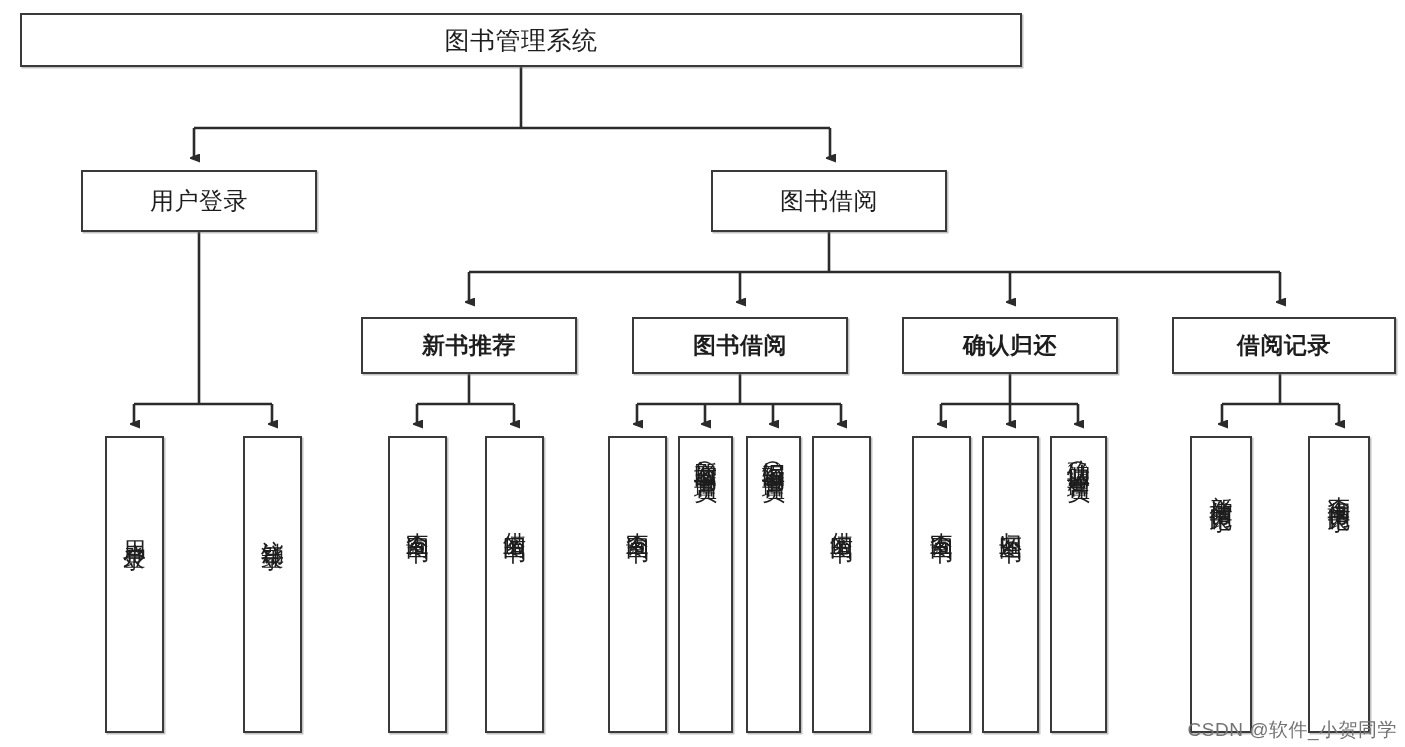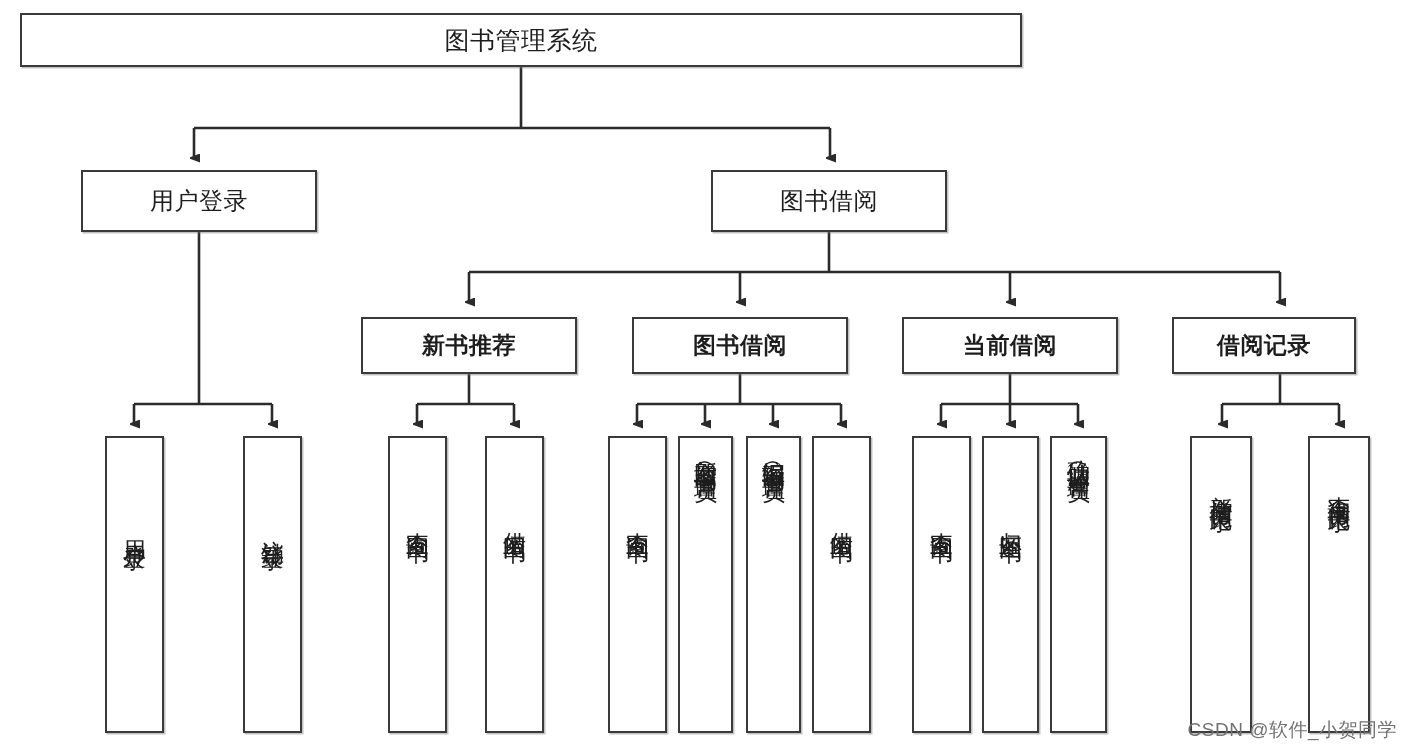--- a/index.html
+++ b/index.html
@@ -146,23 +146,23 @@
     <span class="label">图书借阅</span>
   </div>
 
   <div class="node level3" style="left:361px; top:317px; width:216px; height:57px;">
     <span class="label">新书推荐</span>
   </div>
   <div class="node level3" style="left:632px; top:317px; width:216px; height:57px;">
     <span class="label">图书借阅</span>
   </div>
   <div class="node level3" style="left:902px; top:317px; width:216px; height:57px;">
-    <span class="label">当前借阅</span>
-  </div>
-  <div class="node level3" style="left:1172px; top:317px; width:184px; height:57px;">
+    <span class="label">确认归还</span>
+  </div>
+  <div class="node level3" style="left:1172px; top:317px; width:224px; height:57px;">
     <span class="label">借阅记录</span>
   </div>
 
   <div class="node leaf mid" style="left:105px; top:436px; width:59px; height:297px; padding-top:84px;">
     <span class="label">用户登录</span>
   </div>
   <div class="node leaf mid" style="left:243px; top:436px; width:59px; height:297px; padding-top:84px;">
     <span class="label">注销登录</span>
   </div>
 

